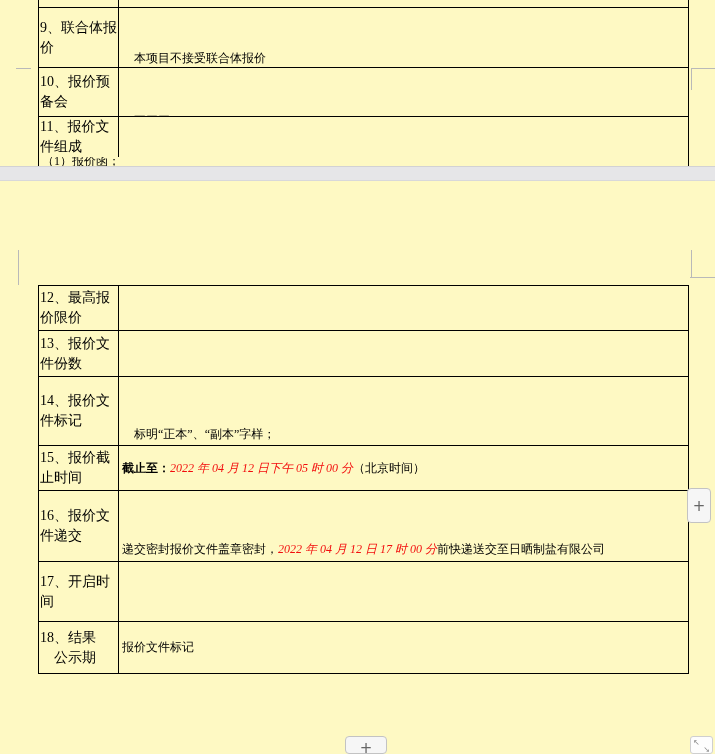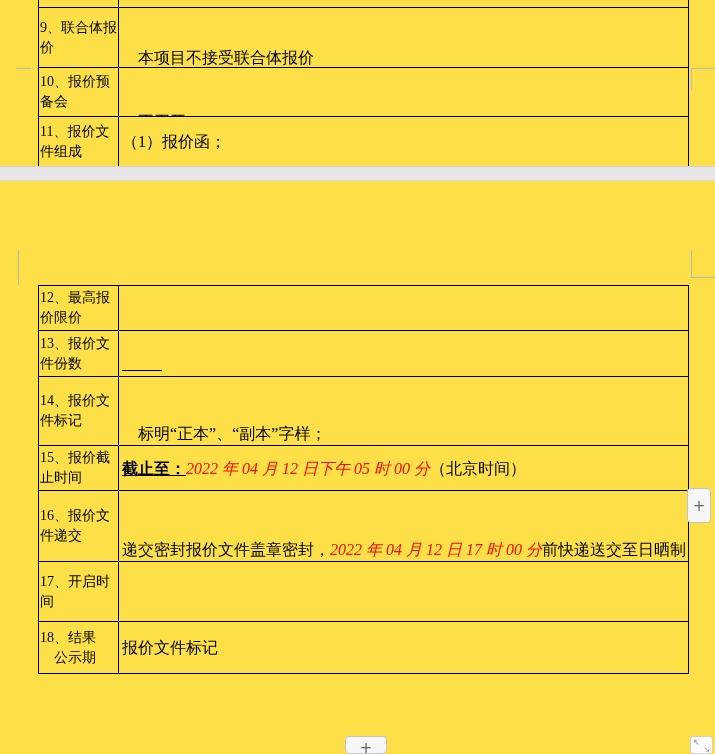--- a/index.html
+++ b/index.html
@@ -1,36 +1,36 @@
 <!DOCTYPE html>
 <html><head>
 <meta charset="utf-8">
 <style>
   html,body{margin:0;padding:0;background:#fff;}
   .screen{position:relative;width:715px;height:754px;overflow:hidden;background:#fff;
           font-family:"Liberation Serif","DejaVu Serif",serif;color:#000;}
-  .page{position:absolute;left:0;width:715px;background:#fde047;}
+  .page{position:absolute;left:0;width:715px;background:#fef9c3;}
   .page1{top:0;height:166px;}
   .page-gap{position:absolute;left:0;top:166px;width:715px;height:15px;background:#e6e6e8;
             border-top:1px solid #d2d2d4;border-bottom:1px solid #d8d8da;box-sizing:border-box;}
   .page2{top:181px;height:573px;}
   .tbl{position:absolute;left:38px;width:651px;border-left:1px solid #000;border-right:1px solid #000;box-sizing:border-box;}
   .tbl1{top:0;}
   .tbl2{top:104px;border-top:1px solid #000;}
   .trow{display:flex;border-bottom:1px solid #000;box-sizing:border-box;overflow:hidden;}
-  .trow.noborder{border-bottom:none;}
+  .trow.noborder{border-bottom:none;flex-direction:column;}
   .lbl{width:80px;min-width:80px;border-right:1px solid #000;box-sizing:border-box;display:flex;align-items:center;
        font-size:14px;line-height:20px;padding-left:1px;white-space:pre-wrap;word-break:break-all;overflow:hidden;}
-  .cnt{flex:1;font-size:16px;line-height:21px;padding:1px 1px 0 3px;white-space:pre-wrap;box-sizing:border-box;overflow:hidden;}
+  .cnt{flex:1;font-size:12px;line-height:21px;padding:1px 1px 0 3px;white-space:pre-wrap;box-sizing:border-box;overflow:hidden;}
   .cnt.center{display:flex;align-items:center;padding-top:0;}
   .lh20{line-height:20px;}
   .lh22{line-height:22.5px;}
   .lh23{line-height:23px;}
   .red{color:#f20d0d;font-style:italic;}
-  .b{font-weight:bold;text-decoration:underline;}
+  .b{font-weight:bold;}
   .crop{position:absolute;background:#b9b9b9;}
   .ui-btn{position:absolute;box-sizing:border-box;border:1px solid #c3c3c3;border-radius:4px;background:#f6f6f6;
           color:#666;display:flex;align-items:center;justify-content:center;
           font-family:"DejaVu Sans",sans-serif;font-size:15px;}
   .resize-handle{position:absolute;box-sizing:border-box;border:1px solid #cfcfcf;border-radius:3px;background:#fdfdfd;
           color:#8a8a8a;font-family:"DejaVu Sans",sans-serif;font-size:8px;}
   .resize-handle .nw{position:absolute;left:2px;top:1px;}
   .resize-handle .se{position:absolute;right:2px;top:8px;}
 </style>
 </head>

